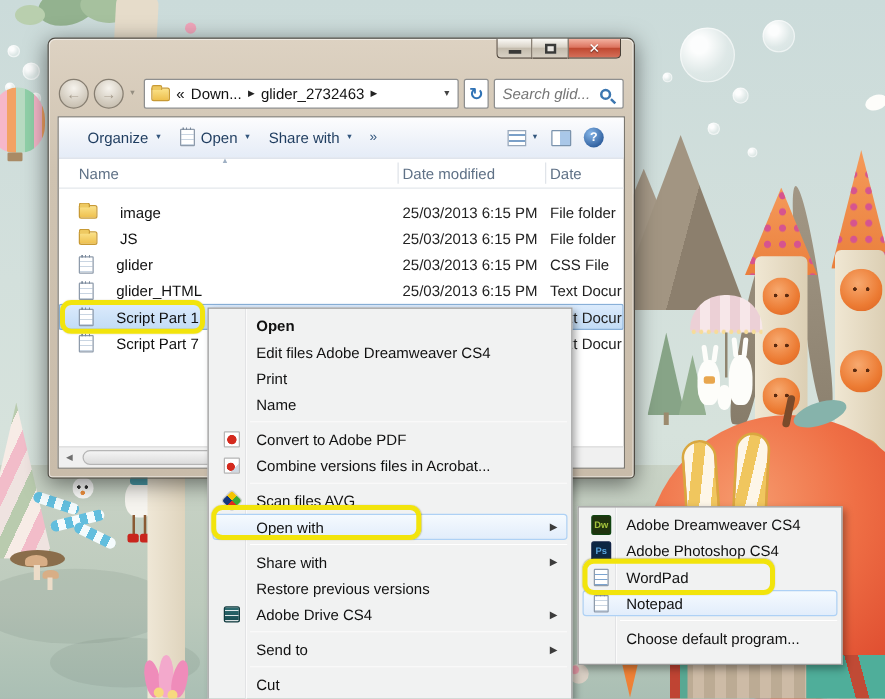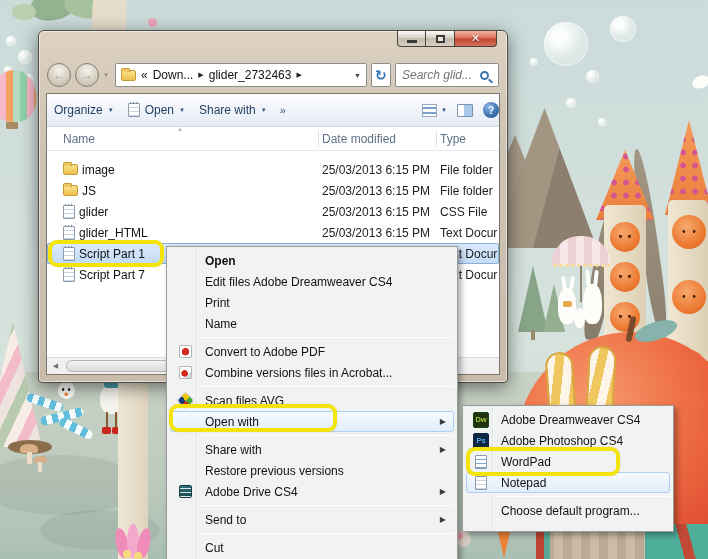--- a/index.html
+++ b/index.html
@@ -43,39 +43,39 @@
   .crumbbox{height:24px;flex:0 0 252px;background:#fff;border:1px solid #8e8f8f;border-radius:2px;display:flex;align-items:center;padding:0 5px;gap:5px;overflow:hidden;}
   .crumb-arrow{font-size:7px;color:#222;}
   .crumb-caret{margin-left:auto;font-size:7px;color:#444;}
   .refreshbox{height:24px;width:26px;background:#fff;border:1px solid #8e8f8f;border-radius:2px;display:flex;align-items:center;justify-content:center;color:#2f72b5;font-size:14px;font-weight:bold;}
   .searchbox{height:24px;flex:0 0 104px;background:#fff;border:1px solid #8e8f8f;border-radius:2px;display:flex;align-items:center;padding:0 4px;}
   .searchbox input{border:none;outline:none;width:80px;font-style:italic;color:#777;font-size:12px;font-family:inherit;background:transparent;}
   .mag{width:9px;height:9px;border:2px solid #3b76b0;border-radius:50%;position:relative;flex:0 0 auto;}
   .mag::after{content:"";position:absolute;width:5px;height:2px;background:#3b76b0;transform:rotate(45deg);left:6px;top:7px;}
 
   .winbody{position:absolute;left:7px;right:7px;top:62px;bottom:7px;border:1px solid #7b776f;background:#fff;overflow:hidden;}
-  .cmdbar{height:33px;background:linear-gradient(180deg,#fdfdfe,#eef2f9 60%,#e5ecf7);border-bottom:1px solid #d5dce6;display:flex;align-items:center;padding:0 0;color:#1e3c5f;}
+  .cmdbar{height:33px;background:linear-gradient(180deg,#fdfdfe,#eef2f9 60%,#e5ecf7);border-bottom:1px solid #d5dce6;display:flex;align-items:center;padding:0 16px;color:#1e3c5f;}
   .cmditem{display:flex;align-items:center;gap:5px;padding:4px 7px;border-radius:3px;}
   .caret{font-size:6px;color:#33567d;}
   .chev{color:#33567d;font-size:11px;margin:0 6px;}
   .cmdright{margin-left:auto;display:flex;align-items:center;gap:10px;}
   .icon-views{width:15px;height:13px;border:1px solid #98a8bb;background:repeating-linear-gradient(180deg,#fff 0 2px,#7ba0c8 2px 4px,#fff 4px 5px);}
   .icon-preview{width:16px;height:13px;border:1px solid #7a93ad;background:linear-gradient(90deg,#fff 0 45%,#a9c7e8 45%);border-radius:1px;}
   .icon-help{width:16px;height:16px;border-radius:50%;background:radial-gradient(circle at 35% 30%,#85b5e8,#2f5f9e 75%);color:#fff;font-weight:bold;font-size:10px;display:flex;align-items:center;justify-content:center;}
 
   .colhdr{height:24px;display:flex;align-items:center;border-bottom:1px solid #e4e8ec;color:#5f7186;position:relative;}
   .colhdr .c1{width:271px;padding-left:16px;}
   .colhdr .c2{width:118px;padding-left:4px;}
   .colhdr .c3{flex:1;padding-left:4px;}
   .colsep{position:absolute;top:3px;bottom:3px;width:1px;background:#e0e4e9;}
   .sortglyph{position:absolute;left:130px;top:-1px;font-size:6px;color:#9fb0c4;}
 
   .filelist{padding-top:8px;}
   .frow{height:21px;display:flex;align-items:center;}
-  .frow .c1{width:271px;padding-left:16px;display:flex;align-items:center;gap:4px;}
+  .frow .c1{width:271px;padding-left:16px;display:flex;align-items:center;gap:18px;}
   .frow .c2{width:118px;padding-left:4px;color:#222;}
   .frow .c3{flex:1;padding-left:4px;color:#222;white-space:nowrap;overflow:hidden;}
   .frow.sel{background:linear-gradient(180deg,#dcebfc,#c1dbf5);box-shadow:inset 0 0 0 1px #89b0d8;border-radius:2px;}
 
   .icon-folder{width:15px;height:11px;background:linear-gradient(180deg,#fbe289,#eec04f);border:1px solid #c89a34;border-radius:1px 2px 2px 2px;position:relative;flex:0 0 auto;}
   .icon-folder::before{content:"";position:absolute;left:-1px;top:-3px;width:7px;height:3px;background:#eec961;border:1px solid #c89a34;border-bottom:none;border-radius:2px 2px 0 0;}
   .icon-note{width:12px;height:14px;background:repeating-linear-gradient(180deg,#fff 0 3px,#c9d5e2 3px 4px);border:1px solid #8e9bab;border-radius:1px;position:relative;flex:0 0 auto;}
   .icon-note::before{content:"";position:absolute;left:1px;right:1px;top:-2px;height:2px;background:repeating-linear-gradient(90deg,#7b8a9c 0 1px,transparent 1px 3px);}
 
   .hscroll{position:absolute;left:0;right:0;bottom:0;height:17px;background:#f0f0f0;border-top:1px solid #dcdcdc;display:flex;align-items:center;}
@@ -276,21 +276,21 @@
           </span>
           <span class="icon-preview"></span>
           <span class="icon-help">?</span>
         </div>
       </div>
 
       <div class="colhdr">
         <span class="sortglyph">▲</span>
         <div class="c1">Name</div>
         <div class="c2">Date modified</div>
-        <div class="c3">Type</div>
+        <div class="c3">Date</div>
         <div class="colsep" style="left:271px;"></div>
         <div class="colsep" style="left:389px;"></div>
       </div>
 
       <div class="filelist">
         <div class="frow">
           <div class="c1">
               <span class="icon-folder"></span>
               <span>image</span>
             </div>

